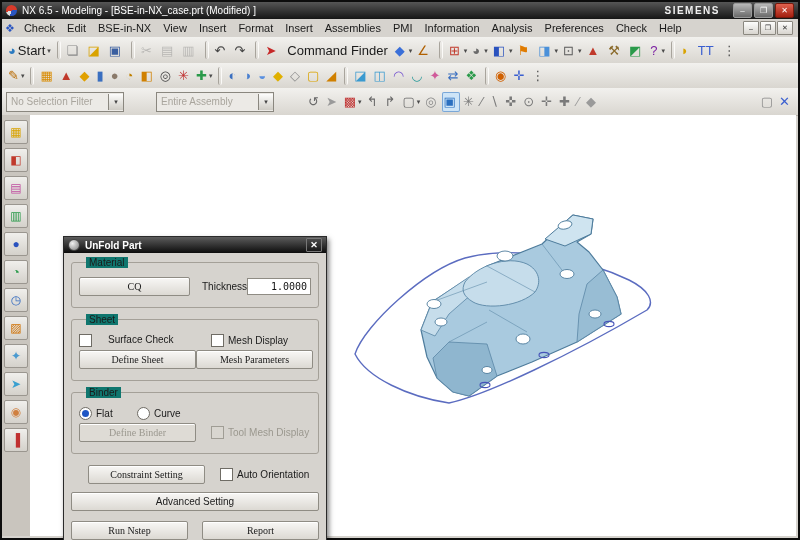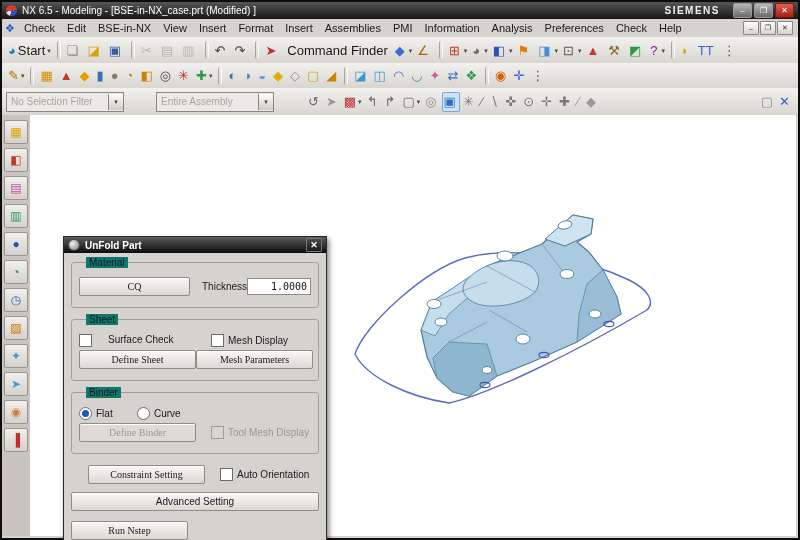--- a/index.html
+++ b/index.html
@@ -705,20 +705,23 @@
         </div>
 
         <div class="drow" style="margin-bottom:10px;">
           <span class="btn full" data-name="advanced-setting-button">Advanced Setting</span>
         </div>
 
         <div class="drow">
           <span class="col-l">
             <span class="btn w" data-name="run-nstep-button">Run Nstep</span>
           </span>
+          <span class="col-r">
+            <span class="btn w" data-name="report-button">Report</span>
+          </span>
         </div>
 
       </div>
     </div>
 
   </div>
 
 </div>
 
 </body></html>

